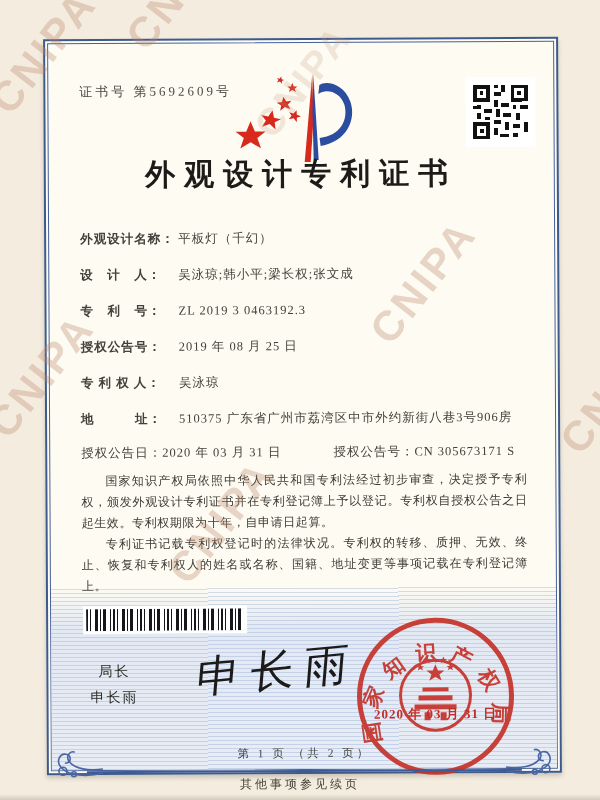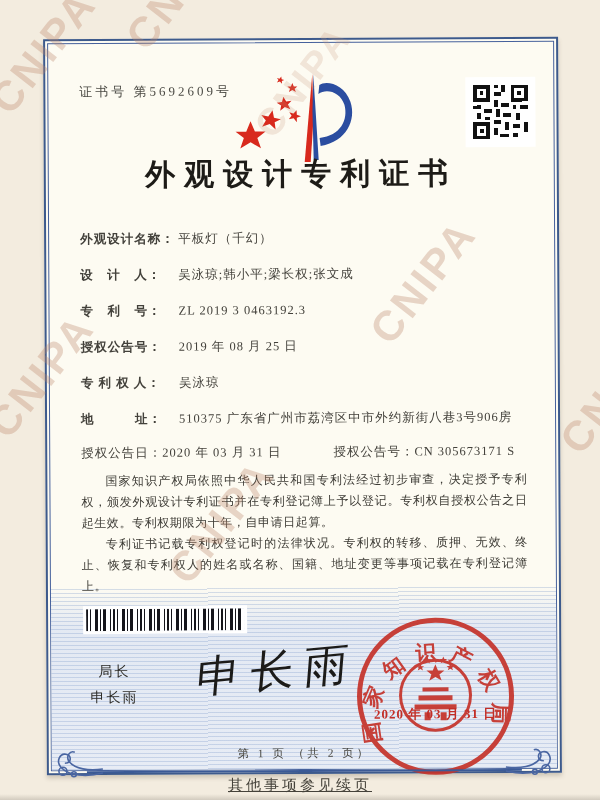--- a/index.html
+++ b/index.html
@@ -84,21 +84,21 @@
     position:absolute;left:306px;top:666px;width:162px;text-align:center;
     font-size:13px;color:#c22e27;letter-spacing:1px;font-weight:bold;white-space:nowrap;
   }
   
   .page-indicator{
     position:absolute;left:0;right:0;top:706px;text-align:center;
     font-size:11.5px;color:#45443e;letter-spacing:3px;
   }
   .continuation-note{
     position:absolute;left:0;right:0;top:776px;text-align:center;
-    font-size:15px;color:#45423a;letter-spacing:3px;text-decoration:underline;
+    font-size:12px;color:#45423a;letter-spacing:3px;
   }
   .photo-edge{
     position:absolute;left:0;right:0;bottom:0;height:6px;
     background:linear-gradient(180deg,rgba(0,0,0,0) 0,rgba(60,55,45,.18) 100%);
   }
   
   .wm{
     position:absolute;font-family:"Liberation Sans",sans-serif;font-weight:bold;
     font-size:42px;letter-spacing:3px;color:rgba(188,134,106,.33);
     transform:rotate(-52deg);pointer-events:none;white-space:nowrap;z-index:9;

